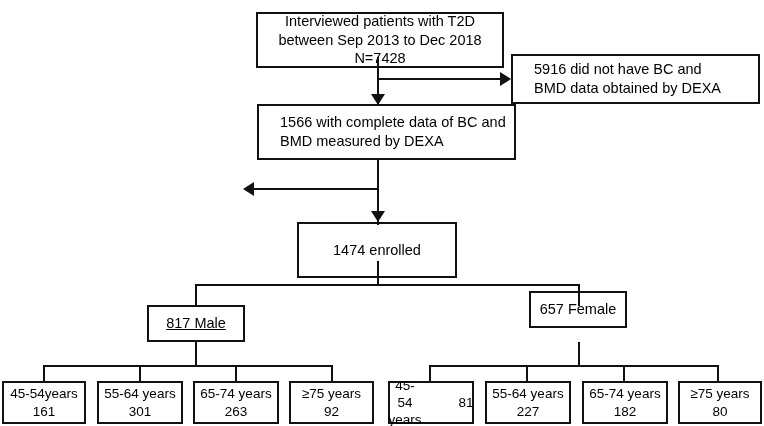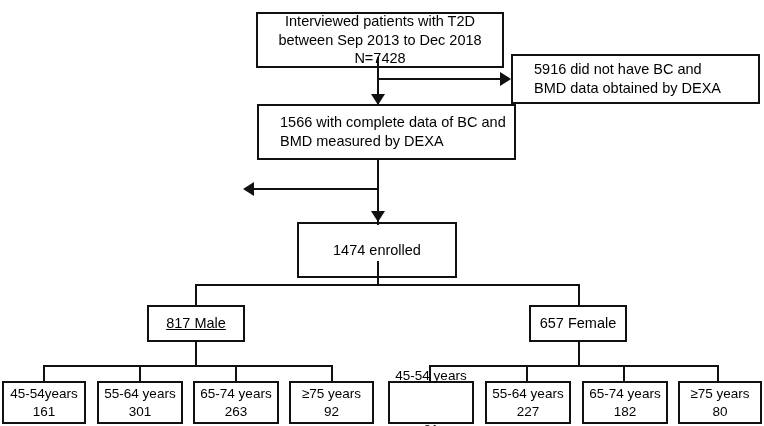--- a/index.html
+++ b/index.html
@@ -81,40 +81,40 @@
 BMD data obtained by DEXA</div>
 
   <div class="box t15 left-align" style="left:257px; top:104px; width:259px; height:56px;">1566 with complete data of BC and
 BMD measured by DEXA</div>
 
 
   <div class="box t15" style="left:297px; top:222px; width:160px; height:56px;">1474 enrolled</div>
 
   <div class="box t15" style="left:147px; top:305px; width:98px; height:37px;text-decoration:underline;">817 Male</div>
 
-  <div class="box t15" style="left:529px; top:305px; width:98px; height:37px;">657 Female</div>
+  <div class="box t15" style="left:529px; top:291px; width:98px; height:37px;">657 Female</div>
 
   <div class="box t135" style="left:2px; top:381px; width:84px; height:43px; flex-direction:column;">
     <span>45-54years</span>
     <span>161</span>
   </div>
   <div class="box t135" style="left:97px; top:381px; width:86px; height:43px; flex-direction:column;">
     <span>55-64 years</span>
     <span>301</span>
   </div>
   <div class="box t135" style="left:193px; top:381px; width:86px; height:43px; flex-direction:column;">
     <span>65-74 years</span>
     <span>263</span>
   </div>
   <div class="box t135" style="left:289px; top:381px; width:85px; height:43px; flex-direction:column;">
     <span>≥75 years</span>
     <span>92</span>
   </div>
 
-  <div class="box t135" style="left:388px; top:381px; width:86px; height:43px; flex-direction:column;gap:37px;">
+  <div class="box t135" style="left:388px; top:381px; width:86px; height:43px; flex-direction:row;gap:37px;">
     <span>45-54 years</span>
     <span>81</span>
   </div>
   <div class="box t135" style="left:485px; top:381px; width:86px; height:43px; flex-direction:column;">
     <span>55-64 years</span>
     <span>227</span>
   </div>
   <div class="box t135" style="left:582px; top:381px; width:86px; height:43px; flex-direction:column;">
     <span>65-74 years</span>
     <span>182</span>

